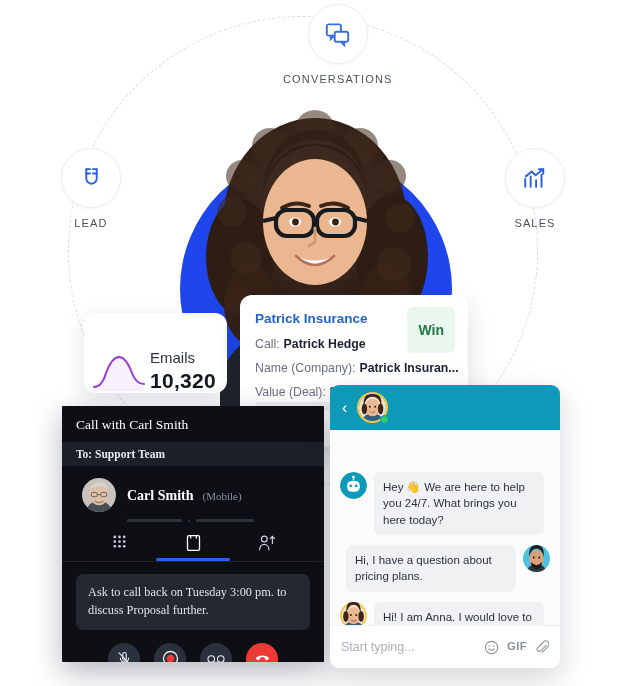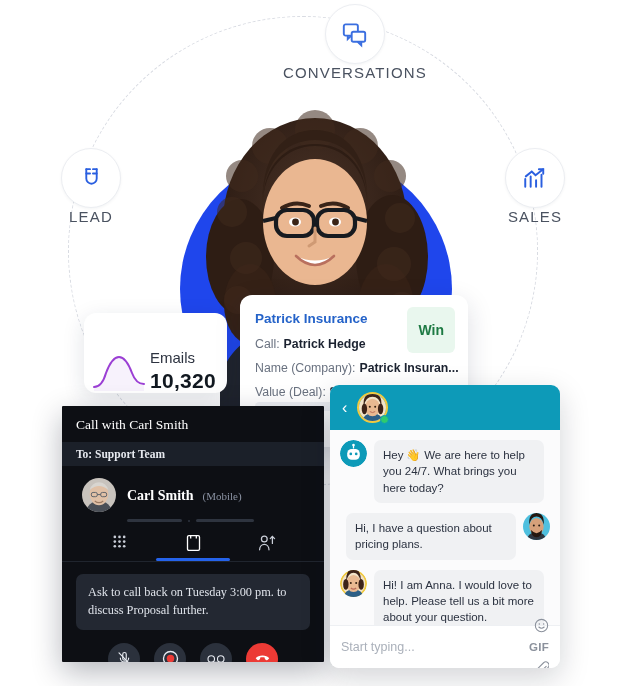--- a/index.html
+++ b/index.html
@@ -12,21 +12,21 @@
 
   
   .orbit{position:absolute;left:68px;top:16px;width:470px;height:470px;
     border:1.5px dashed #d8dbe2;border-radius:50%;box-sizing:border-box;}
 
   
   .node{position:absolute;display:flex;flex-direction:column;align-items:center;}
   .node .bubble{width:58px;height:58px;border-radius:50%;background:#fff;
     border:1px solid #eceef2;display:flex;align-items:center;justify-content:center;
     box-shadow:0 1px 3px rgba(20,30,60,.05);}
-  .node .nlabel{font-size:15px;letter-spacing:1.15px;
+  .node .nlabel{margin-top:9px;font-size:11px;letter-spacing:1.15px;
     color:#4a5260;font-weight:500;white-space:nowrap;}
   #node-conv{left:283px;top:4px;}
   #node-lead{left:61px;top:148px;}
   #node-sales{left:505px;top:148px;}
 
   
   .hero-circle{position:absolute;left:180px;top:153px;width:272px;height:272px;
     border-radius:50%;background:#1f46ec;}
   .hero-mask{position:absolute;left:150px;top:72px;width:330px;height:355px;overflow:hidden;}
   .person{position:absolute;left:0;top:0;width:330px;height:355px;}
@@ -86,30 +86,30 @@
     background:#fbfbfc;border-radius:9px;overflow:hidden;z-index:9;
     box-shadow:0 10px 30px rgba(10,15,35,.18);}
   #chat-panel .chead{background:#0d9ab8;height:45px;display:flex;align-items:center;padding:0 10px;gap:8px;}
   #chat-panel .back{color:#fff;font-size:16px;line-height:1;padding:0 2px;cursor:pointer;}
   #chat-panel .hav{position:relative;width:31px;height:31px;flex:0 0 auto;}
   #chat-panel .hav .ring{position:absolute;inset:0;border-radius:50%;overflow:hidden;border:2px solid #f0c93f;box-sizing:border-box;}
   #chat-panel .dot{position:absolute;right:-1px;bottom:-1px;width:9px;height:9px;border-radius:50%;
     background:#2ecb6e;border:1.5px solid #0d9ab8;box-sizing:border-box;}
   #chat-panel .hname{font-size:13.5px;color:#fff;font-weight:700;line-height:1.15;}
   #chat-panel .hstat{font-size:11px;color:#cdeef6;line-height:1.2;}
-  #chat-panel .msgs{padding:10px 10px 0;}
+  #chat-panel .msgs{padding:10px 10px 0;margin-top:32px;}
   #chat-panel .m{display:flex;gap:7px;margin-bottom:10px;align-items:flex-start;}
   #chat-panel .m.out{flex-direction:row-reverse;}
   #chat-panel .mav{width:27px;height:27px;border-radius:50%;overflow:hidden;flex:0 0 auto;}
   #chat-panel .mb{background:#f0f1f3;border-radius:7px;padding:7px 9px;
     font-size:11.5px;line-height:1.42;color:#2b3240;max-width:152px;}
   #chat-panel .cinput{position:absolute;left:0;right:0;bottom:0;height:42px;background:#fff;
     border-top:1px solid #eef0f3;display:flex;align-items:center;padding:0 11px;}
   #chat-panel .ph{font-size:12.5px;color:#aab0ba;flex:1;}
-  #chat-panel .iact{display:flex;align-items:flex-end;gap:8px;flex-direction:column;}
+  #chat-panel .iact{display:flex;align-items:flex-start;gap:8px;}
   #chat-panel .gif{font-size:11.5px;color:#8b919c;font-weight:600;letter-spacing:.3px;cursor:pointer;}
 </style>
 </head>
 <body>
 
 <div class="stage">
 
   <div class="orbit"></div>
 
   <div class="node" id="node-conv">

